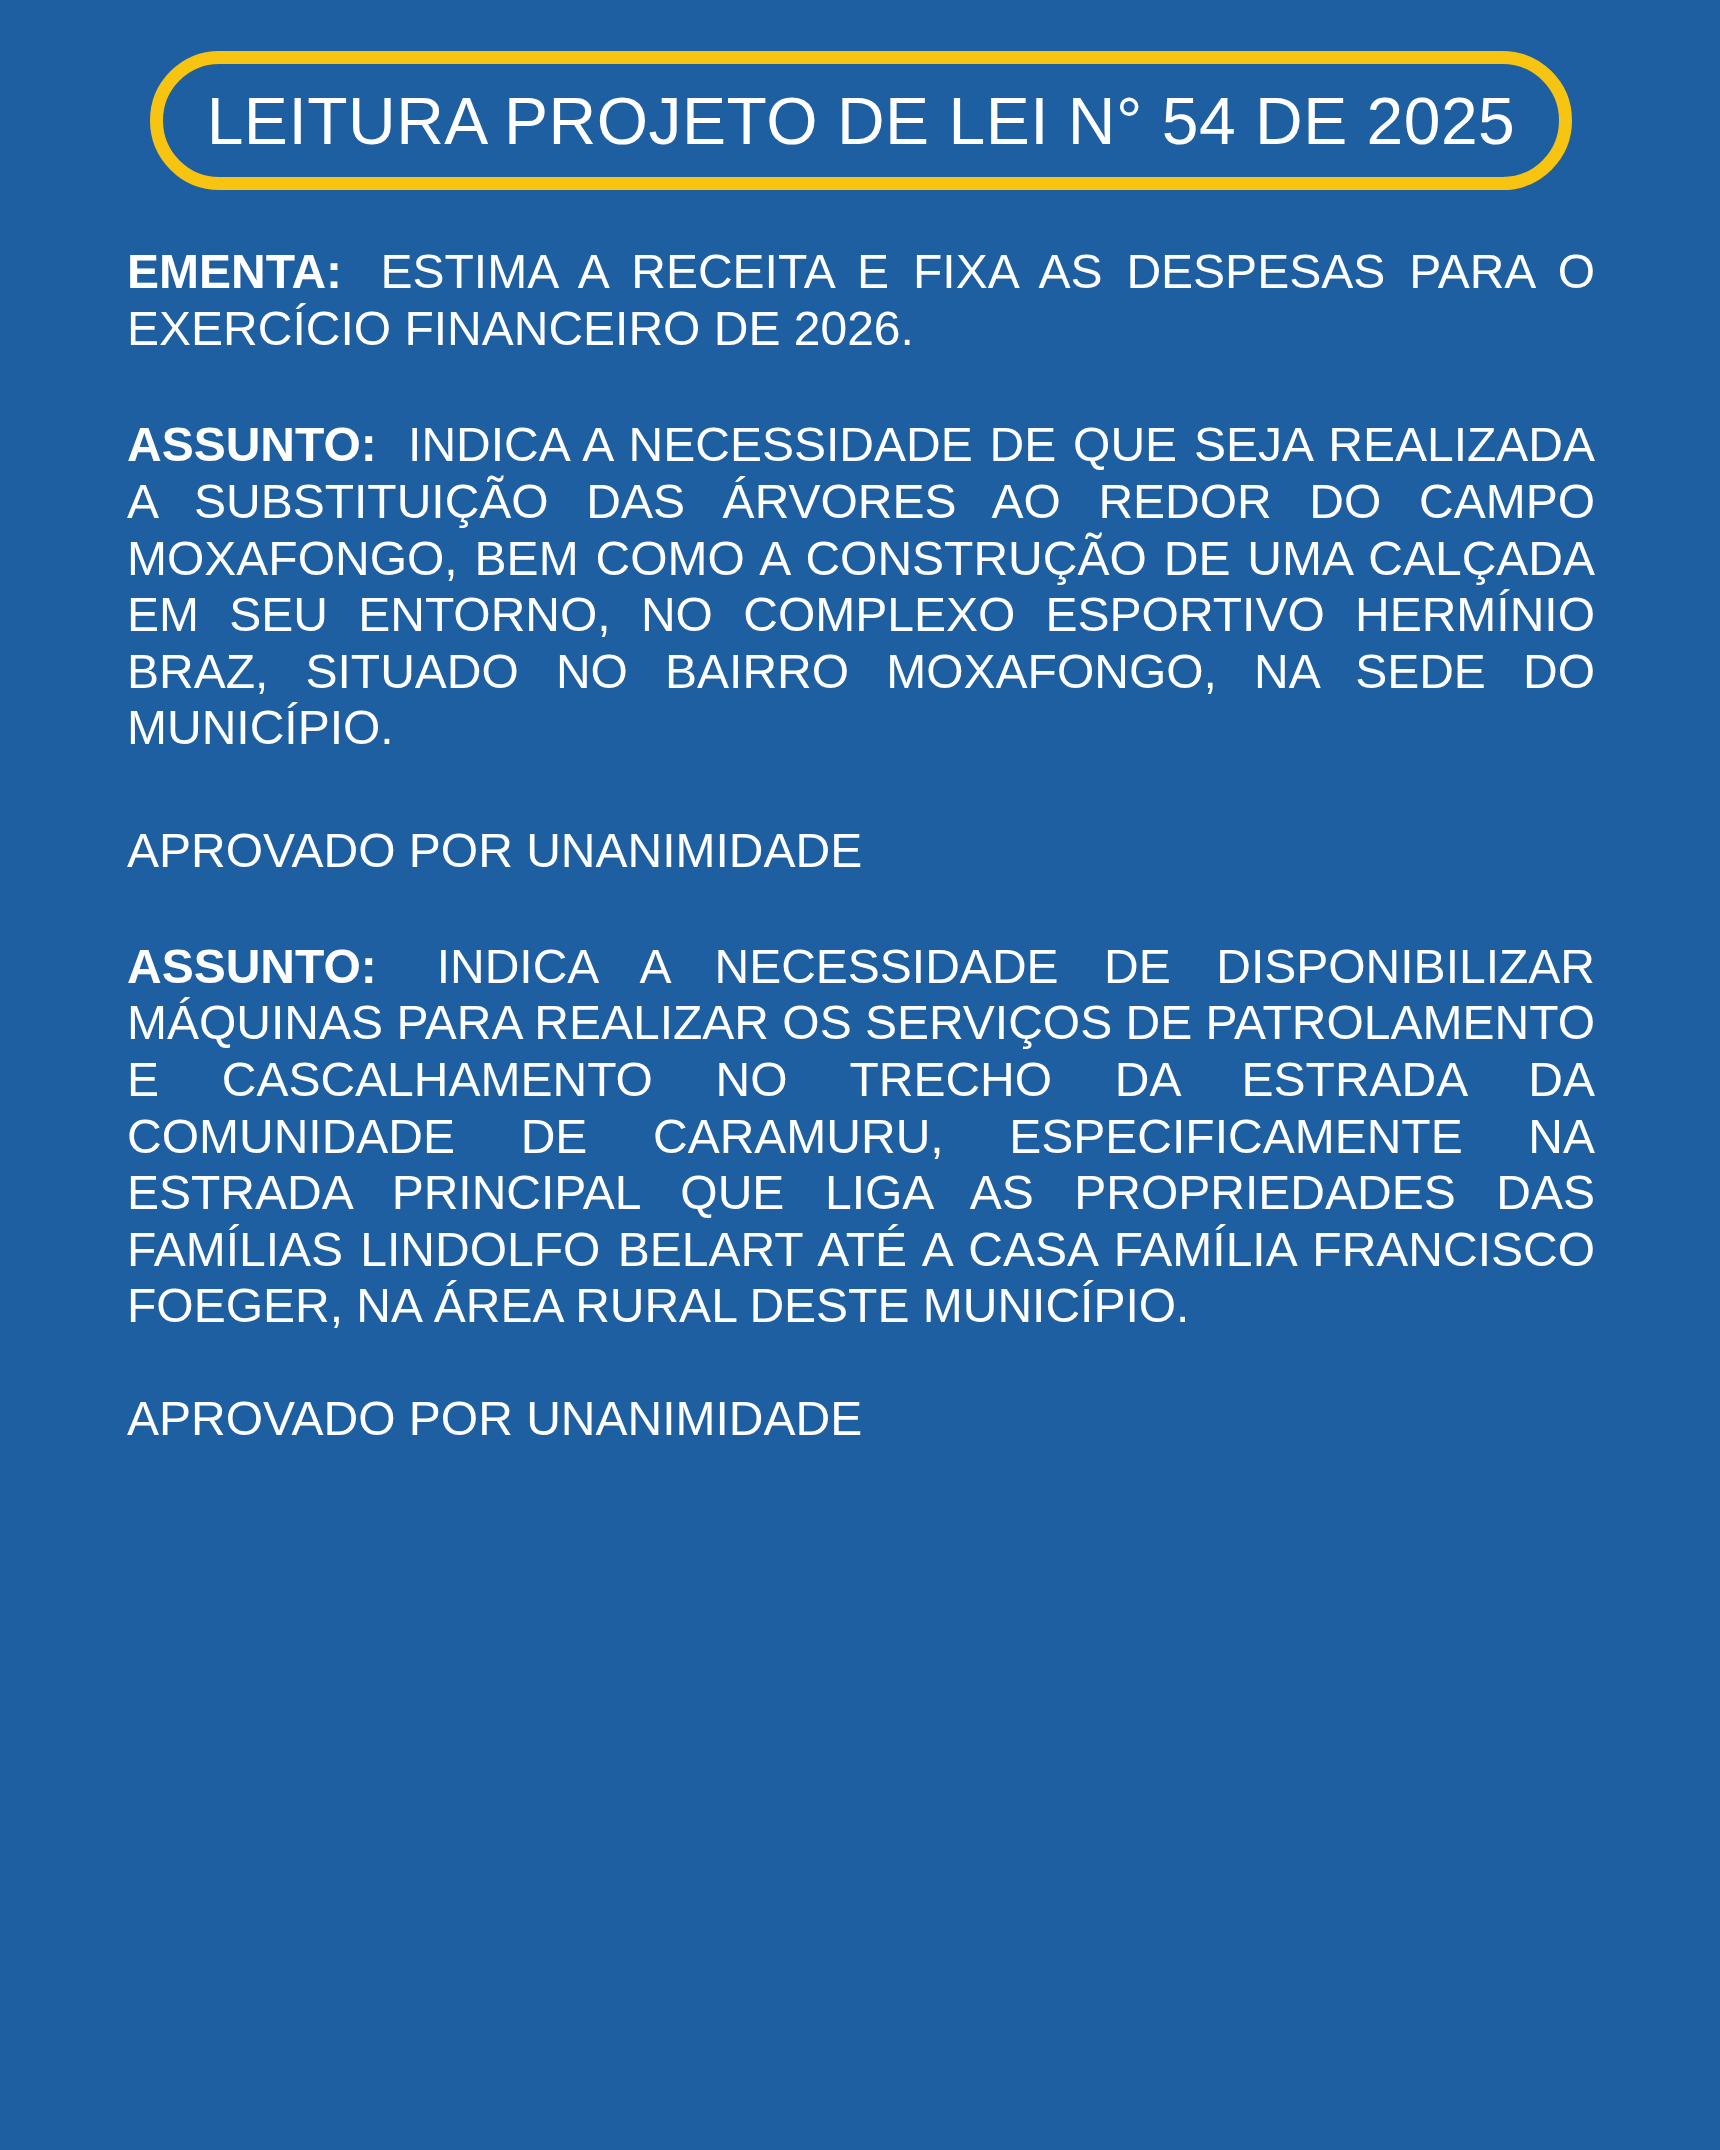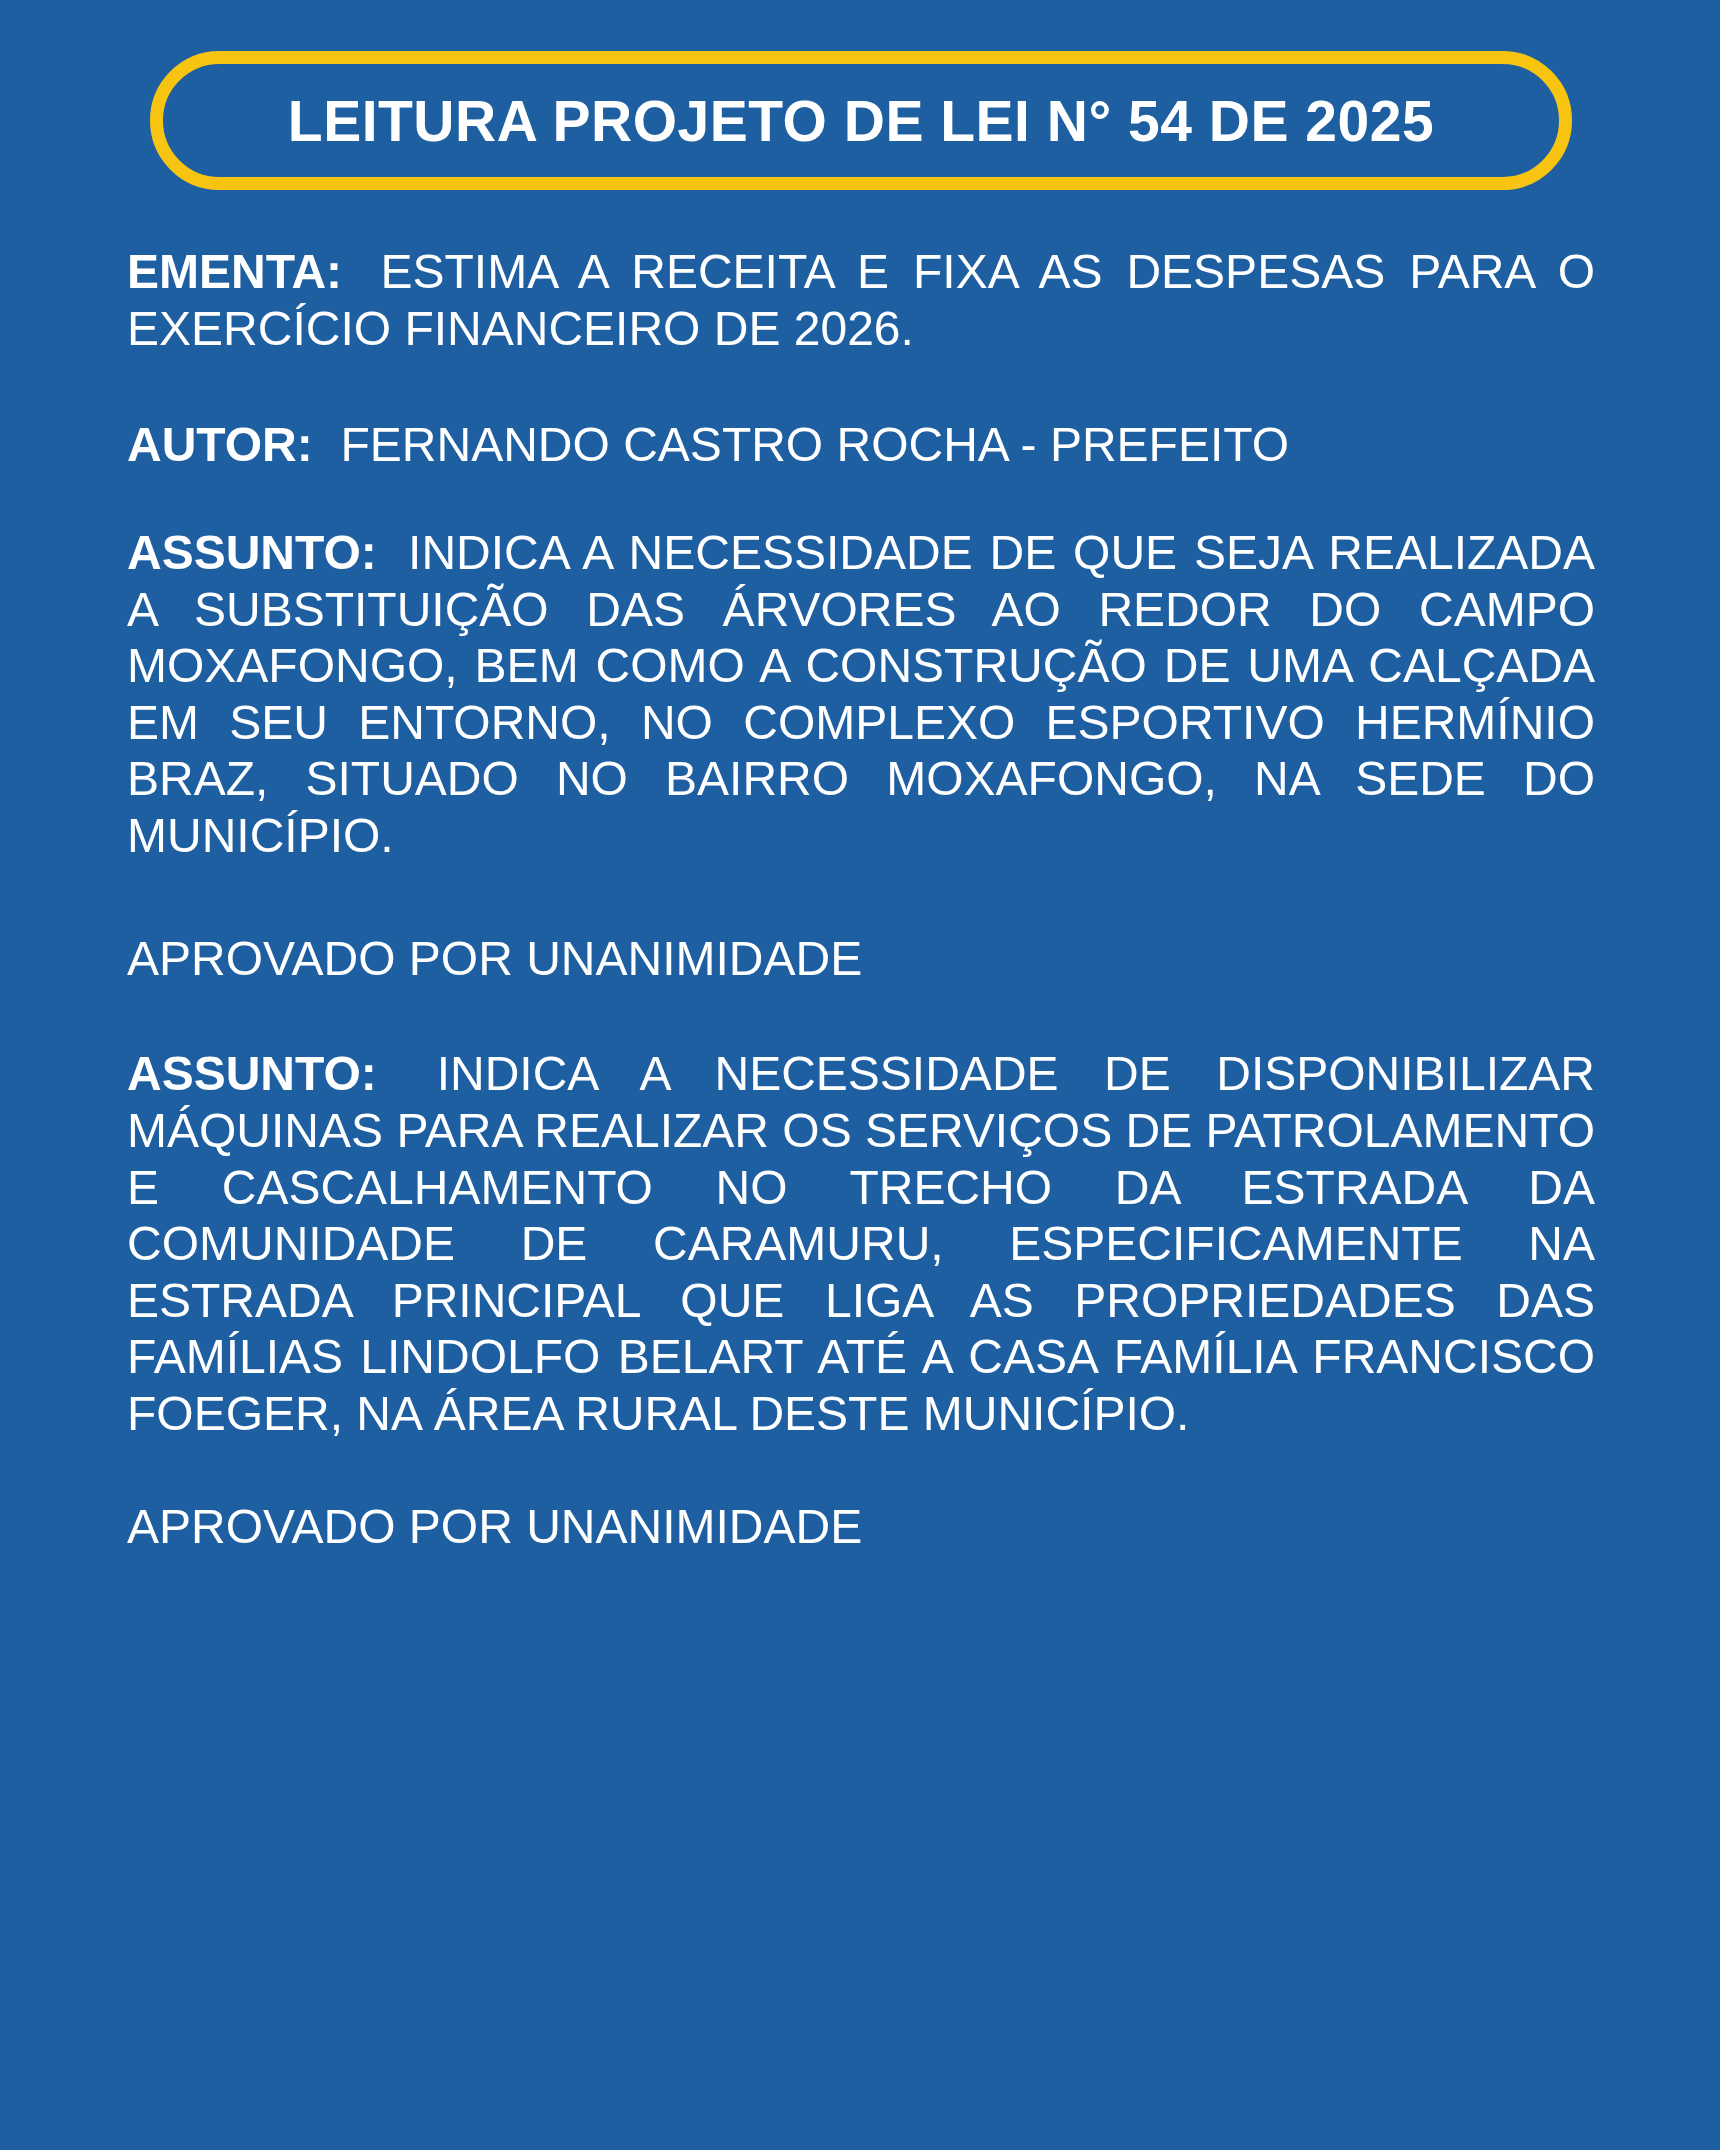--- a/index.html
+++ b/index.html
@@ -20,22 +20,22 @@
     box-sizing: border-box;
     margin: 0 auto;
     border: 13.3px solid #F7C412;
     border-radius: 71px;
     display: flex;
     align-items: center;
     justify-content: center;
   }
   .title {
     margin: 0;
-    font-size: 57px;
-    font-weight: bold;
+    font-size: 66px;
+    font-weight: normal;
     letter-spacing: 0.5px;
     white-space: nowrap;
   }
   .para {
     font-size: 48px;
     line-height: 1.18;
     margin: 0;
   }
   .justify {
     text-align: justify;
@@ -62,24 +62,20 @@
 <div class="page">
 
   <section>
     <div class="title-box box-1">
       <h1 class="title">LEITURA PROJETO DE LEI N° 54 DE 2025</h1>
     </div>
     <p class="para justify ementa">
       <strong class="label">EMENTA:</strong>
       <span>ESTIMA A RECEITA E FIXA AS DESPESAS PARA O EXERCÍCIO FINANCEIRO DE 2026.</span>
     </p>
-    <p class="para autor-1">
-      <strong class="label">AUTOR:</strong>
-      <span>FERNANDO CASTRO ROCHA - PREFEITO</span>
-    </p>
   </section>
 
   <section>
     <p class="para justify assunto-136">
       <strong class="label">ASSUNTO:</strong>
       <span>INDICA A NECESSIDADE DE QUE SEJA REALIZADA A SUBSTITUIÇÃO DAS ÁRVORES AO REDOR DO CAMPO MOXAFONGO, BEM COMO A CONSTRUÇÃO DE UMA CALÇADA EM SEU ENTORNO, NO COMPLEXO ESPORTIVO HERMÍNIO BRAZ, SITUADO NO BAIRRO MOXAFONGO, NA SEDE DO MUNICÍPIO.</span>
     </p>
     <div class="author-block authors-136">
       <p class="para">APROVADO POR UNANIMIDADE</p>
     </div>

